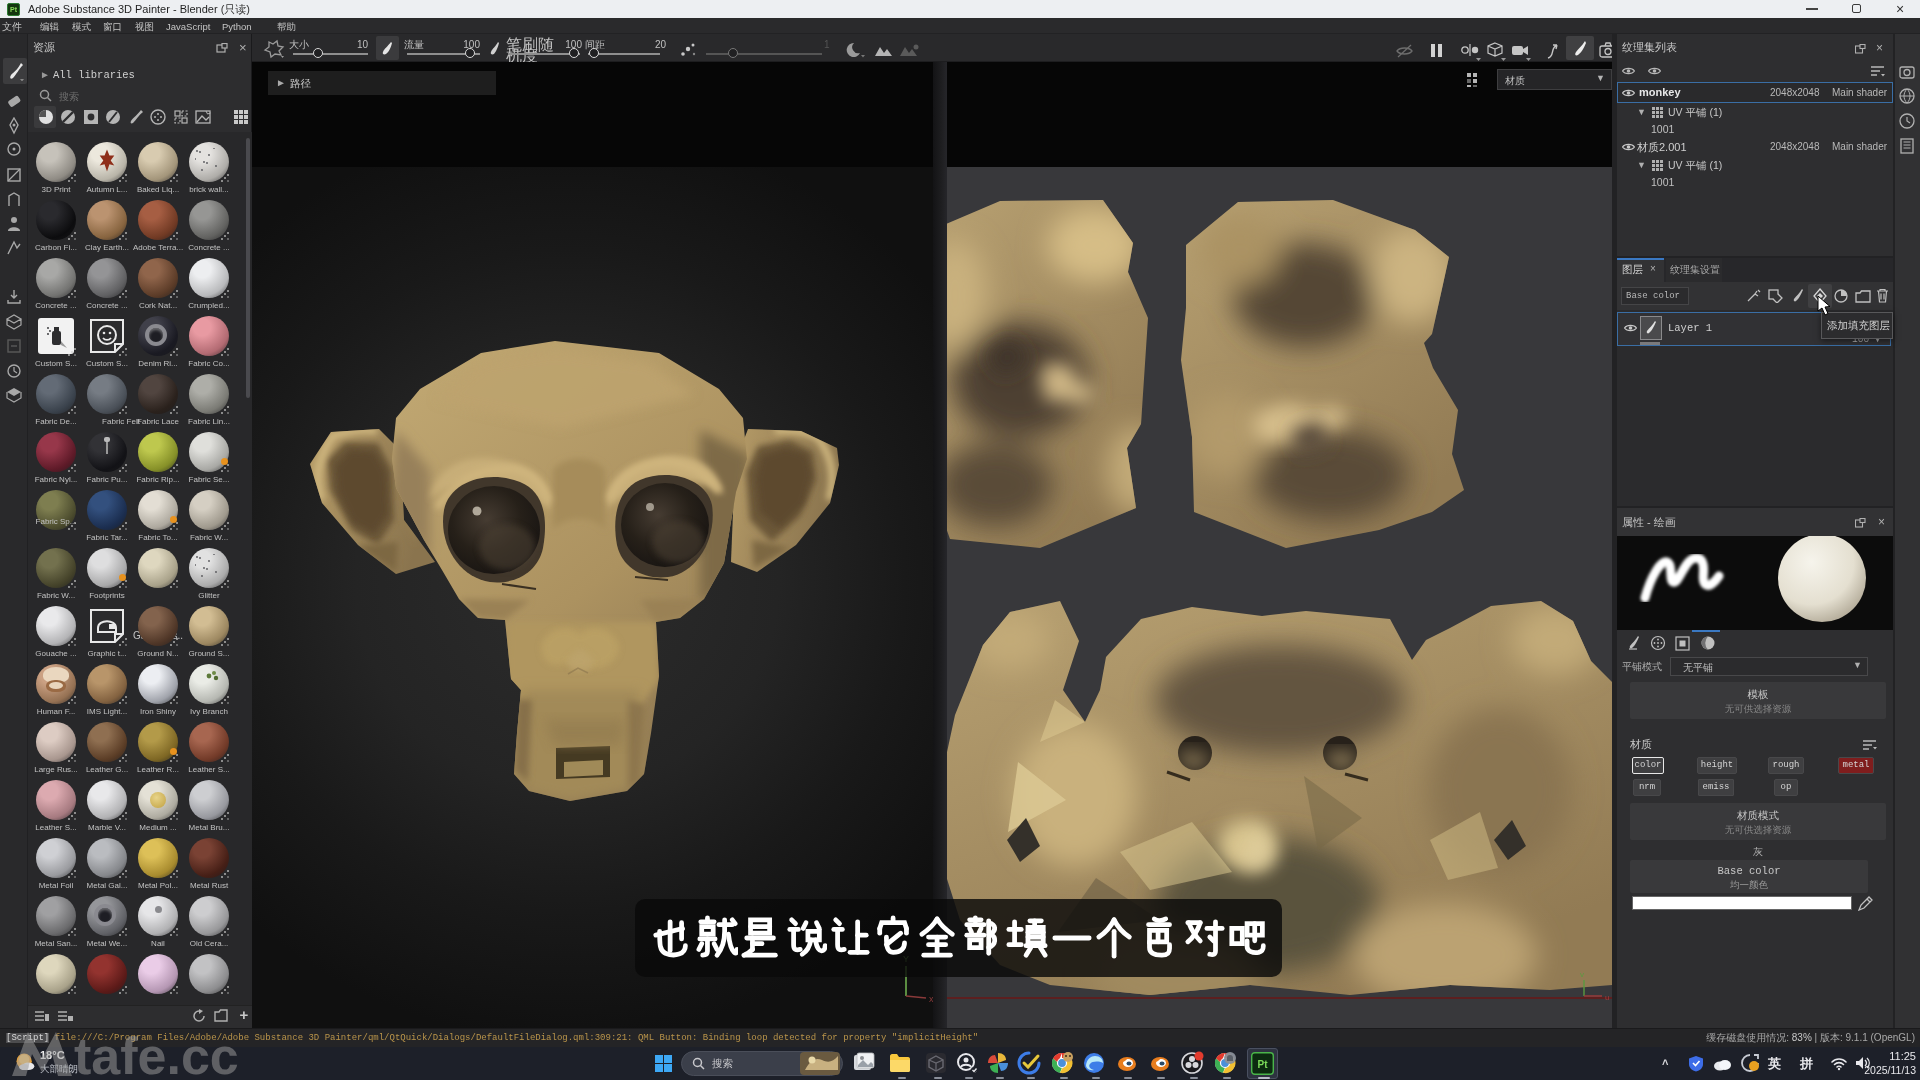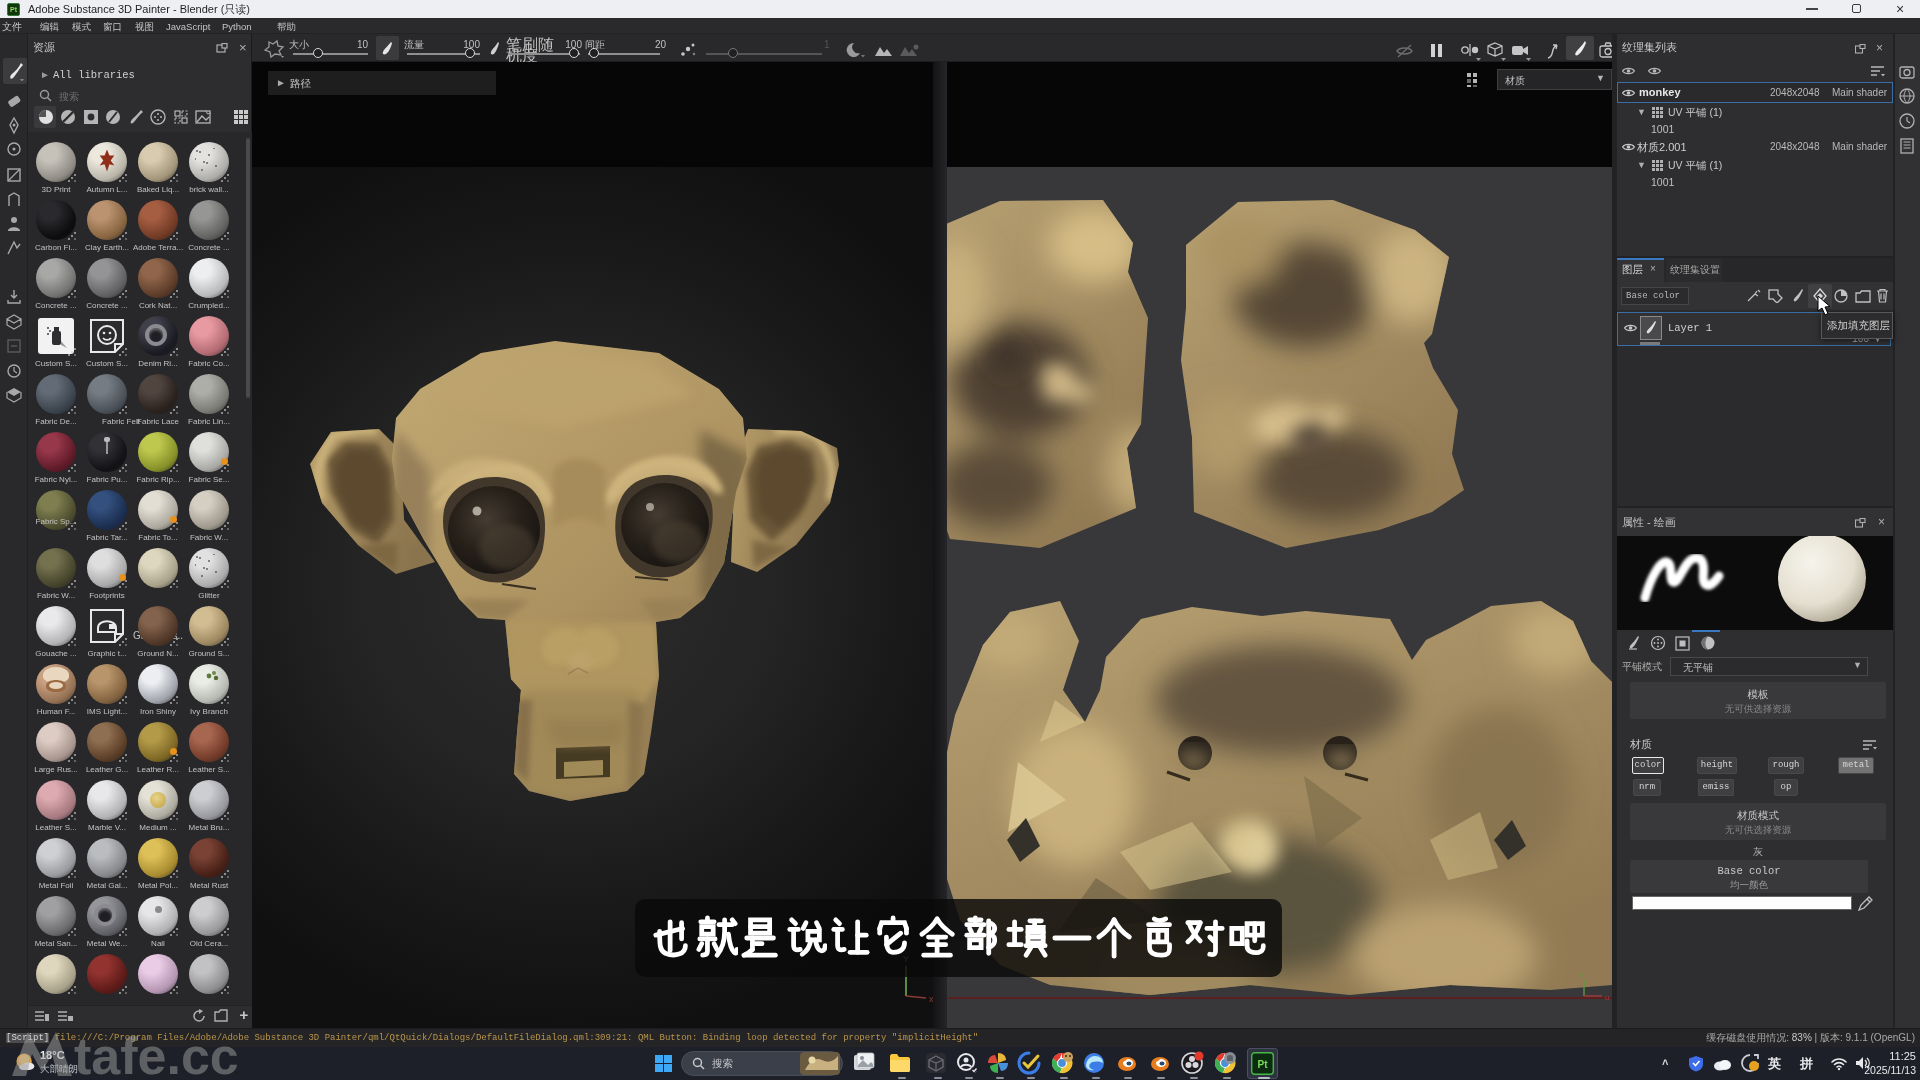--- a/index.html
+++ b/index.html
@@ -1151,21 +1151,21 @@
 <div class="abs" style="left:1630px;top:688px;width:256px;height:12px;color:#c8c8c8;font-size:10.5px;text-align:center;">模板</div>
 <div class="abs" style="left:1630px;top:703px;width:256px;height:11px;color:#8a8a8a;font-size:9.5px;text-align:center;">无可供选择资源</div>
 <div class="abs" style="left:1630px;top:737px;width:60px;height:13px;color:#c8c8c8;font-size:11px;">材质</div>
 <svg class="abs" style="left:1862px;top:739px" width="16" height="12" viewBox="0 0 16 12">
     <path d="M1 2 h13 M1 6 h9 M1 10 h6" stroke="#b8b8b8" stroke-width="1.4"></path>
     <path d="M11 8 l4 0 l-2 2.5 z" fill="#b8b8b8"></path>
   </svg>
 <div class="abs mono" style="left:1632px;top:757px;width:32px;height:17px;background:#3f3f41;border:1px solid #e8e8e8;border-radius:2px;color:#d5d5d5;font-size:9px;line-height:15px;text-align:center;">color</div>
 <div class="abs mono" style="left:1697px;top:757px;width:40px;height:17px;background:#3f3f41;border:1px solid #48484a;border-radius:2px;color:#d5d5d5;font-size:9px;line-height:15px;text-align:center;">height</div>
 <div class="abs mono" style="left:1768px;top:757px;width:36px;height:17px;background:#3f3f41;border:1px solid #48484a;border-radius:2px;color:#d5d5d5;font-size:9px;line-height:15px;text-align:center;">rough</div>
-<div class="abs mono" style="left:1838px;top:757px;width:36px;height:17px;background:#737373;border:1px solid #48484a;border-radius:2px;color:#d5d5d5;font-size:9px;line-height:15px;text-align:center;">metal</div>
+<div class="abs mono" style="left:1838px;top:757px;width:36px;height:17px;background:#7f1d1d;border:1px solid #48484a;border-radius:2px;color:#d5d5d5;font-size:9px;line-height:15px;text-align:center;">metal</div>
 <div class="abs mono" style="left:1633px;top:779px;width:28px;height:17px;background:#3f3f41;border:1px solid #48484a;border-radius:2px;color:#d5d5d5;font-size:9px;line-height:15px;text-align:center;">nrm</div>
 <div class="abs mono" style="left:1698px;top:779px;width:36px;height:17px;background:#3f3f41;border:1px solid #48484a;border-radius:1px;color:#d5d5d5;font-size:9px;line-height:15px;text-align:center;">emiss</div>
 <div class="abs mono" style="left:1774px;top:779px;width:24px;height:17px;background:#3f3f41;border:1px solid #48484a;border-radius:2px;color:#d5d5d5;font-size:9px;line-height:15px;text-align:center;">op</div>
 <div class="abs" style="left:1630px;top:803px;width:256px;height:37px;background:#39393b;border-radius:2px;"></div>
 <div class="abs" style="left:1630px;top:809px;width:256px;height:12px;color:#c8c8c8;font-size:10.5px;text-align:center;">材质模式</div>
 <div class="abs" style="left:1630px;top:824px;width:256px;height:11px;color:#8a8a8a;font-size:9.5px;text-align:center;">无可供选择资源</div>
 <div class="abs" style="left:1630px;top:845px;width:256px;height:11px;color:#b0b0b0;font-size:10px;text-align:center;">灰</div>
 <div class="abs" style="left:1630px;top:860px;width:238px;height:33px;background:#39393b;border-radius:2px;"></div>
 <div class="abs mono" style="left:1630px;top:865px;width:238px;height:12px;color:#c8c8c8;font-size:10.5px;text-align:center;">Base color</div>
 <div class="abs" style="left:1630px;top:879px;width:238px;height:11px;color:#9a9a9a;font-size:9.5px;text-align:center;">均一颜色</div>

